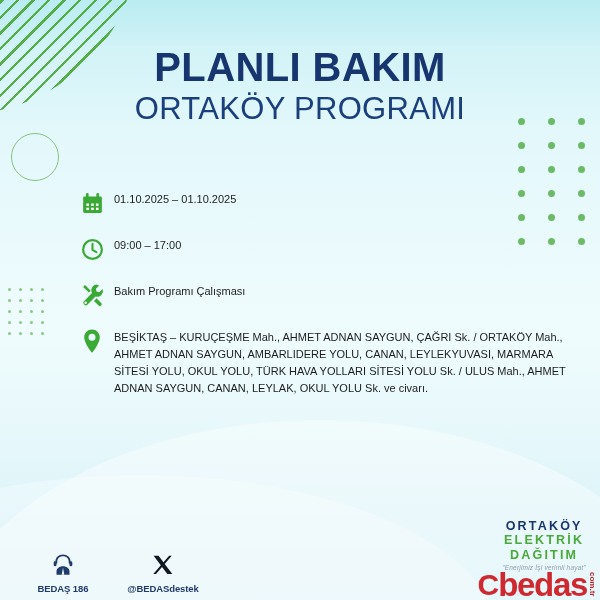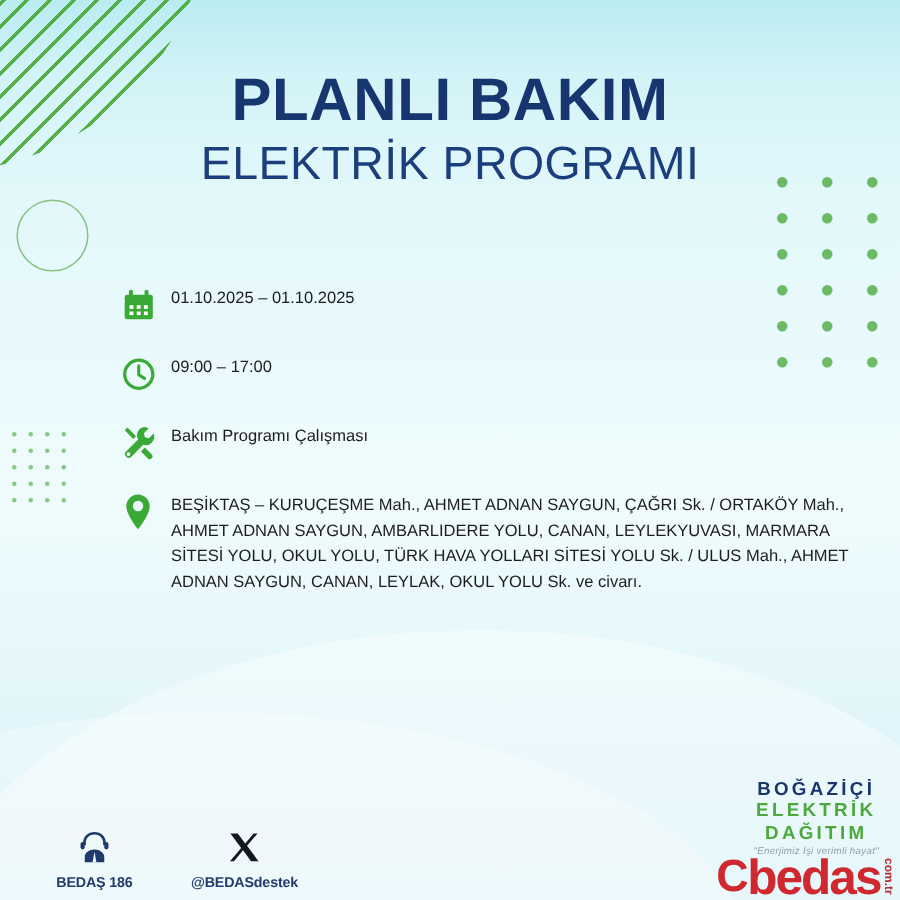--- a/index.html
+++ b/index.html
@@ -295,21 +295,21 @@
       <i style="left: 60px; top: 96px;"></i>
       <i style="left: 0px; top: 120px;"></i>
       <i style="left: 30px; top: 120px;"></i>
       <i style="left: 60px; top: 120px;"></i>
     </div>
   <div class="wave2"></div>
   <div class="wave"></div>
 
   <div class="header">
     <div class="title-main">PLANLI BAKIM</div>
-    <div class="title-sub">ELEKTRİK PROGRAMI</div>
+    <div class="title-sub">ORTAKÖY PROGRAMI</div>
   </div>
 
   <div class="info">
 
     <div class="row" id="row-date">
       <div class="ico">
         <svg width="25" height="25" viewBox="0 0 24 24" aria-hidden="true">
           <rect x="3" y="9" width="18" height="12" rx="1.6" fill="#3ba935"></rect>
           <rect x="3" y="5.2" width="18" height="5" rx="1.4" fill="#3ba935"></rect>
           <rect x="5.7" y="2" width="2.6" height="5" rx="1.3" fill="#3ba935"></rect>
@@ -389,21 +389,21 @@
           <svg width="24" height="25" viewBox="0 0 24 24" aria-hidden="true">
             <path d="M2.6 2.2h4.9l5 6.6 5.6-6.6h2.6l-7 8.2 7.6 10.2h-4.9L11 13.4 5 20.6H2.3l7.5-8.8L2.6 2.2z" fill="#101820"></path>
           </svg>
         </div>
         <div class="clabel">@BEDASdestek</div>
       </div>
 
     </div>
 
     <div class="brand">
-      <div class="b1">BOĞAZİÇİ</div>
+      <div class="b1">ORTAKÖY</div>
       <div class="b2">ELEKTRİK</div>
       <div class="b3">DAĞITIM</div>
       <div class="bslogan">"Enerjimiz İşi verimli hayat"</div>
     </div>
 
     <div class="watermark">
       <span class="wm-c">C</span>
       <span class="wm-text">bedas</span>
       <span class="wm-tld">com.tr</span>
     </div>

